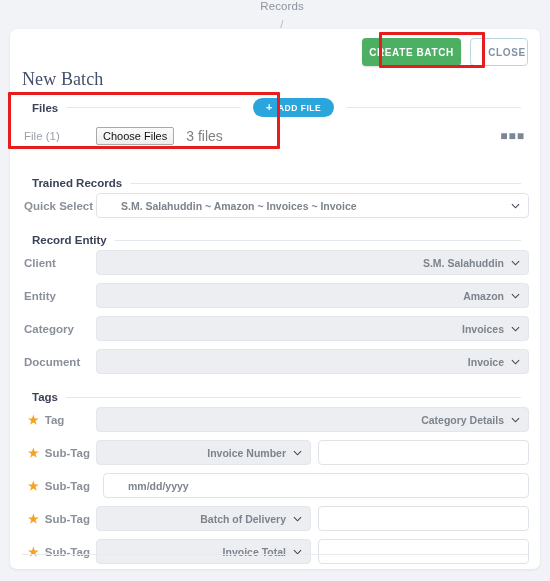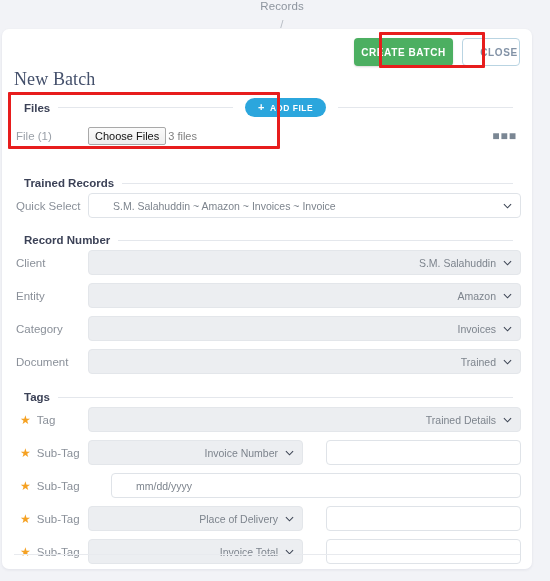--- a/index.html
+++ b/index.html
@@ -28,21 +28,21 @@
     color: #8d949e;
     letter-spacing: .1px;
     flex-direction: column;
   }
   .breadcrumb .crumb { color: #8d949e; }
   .breadcrumb .sep { color: #b6bbc3; }
 
   
   .card {
     position: absolute;
-    left: 2px;
+    left: 10px;
     top: 29px;
     width: 530px;
     height: 540px;
     background: #ffffff;
     border-radius: 7px;
     box-shadow: 0 1px 3px rgba(20,30,60,.08);
     overflow: hidden;
   }
 
   
@@ -158,33 +158,33 @@
     padding-left: 2px;
   }
   .file-label {
     width: 72px;
     font-size: 11.5px;
     color: #9aa0a8;
   }
   .file-input-wrap {
     display: flex;
     align-items: center;
-    gap: 2px;
+    gap: 12px;
   }
   .choose-files {
     border: 1px solid #a9a9a9;
     background: linear-gradient(#fbfbfb, #eeeeee);
     border-radius: 2px;
     padding: 2px 6px;
     font-size: 11px;
     color: #121212;
     font-family: "Liberation Sans", sans-serif;
     cursor: pointer;
   }
-  .file-count { font-size: 11px; color: #808080; }
+  .file-count { font-size: 14px; color: #808080; }
   .dots-menu {
     margin-left: auto;
     color: #7b8794;
     letter-spacing: 1px;
     font-size: 12px;
     cursor: pointer;
     padding-right: 4px;
     line-height: 1;
   }
   
@@ -201,20 +201,21 @@
     z-index: 8;
   }
 
   
   .sect { position: absolute; left: 12px; width: 507px; }
   .row {
     display: flex;
     align-items: center;
     height: 33px;
     gap: 0;
+    font-weight: bold;
   }
   .row .rlabel {
     width: 74px;
     flex: 0 0 74px;
     font-size: 11.5px;
     color: #8a9099;
     padding-left: 2px;
     box-sizing: border-box;
   }
   .row .rlabel.with-star {
@@ -240,21 +241,21 @@
     background: #eceef1;
     border: 1px solid #e3e6ea;
     justify-content: flex-end;
   }
   .field.white {
     background: #ffffff;
     border: 1px solid #dfe3e8;
   }
   .field.full { flex: 1; }
   .field.half { width: 215px; flex: 0 0 215px; }
-  .field.tail { flex: 1; margin-left: 23px; }
+  .field.tail { flex: 1; margin-left: 7px; }
   .chev {
     position: absolute;
     right: 8px;
     top: 50%;
     transform: translateY(-50%);
     width: 9px;
     height: 9px;
     pointer-events: none;
   }
   .chev svg { display: block; }
@@ -320,21 +321,21 @@
           <svg viewBox="0 0 10 10">
               <path d="M1 3 L5 7 L9 3" fill="none" stroke="#3f4756" stroke-width="1.2"></path>
             </svg>
         </span>
       </span>
     </div>
   </div>
 
   <div class="sect" style="top:205px;">
     <div class="section-head">
-      <span class="lbl">Record Number</span>
+      <span class="lbl">Record Entity</span>
       <span class="rule"></span>
     </div>
 
     <div class="row">
       <span class="rlabel">Client</span>
       <span class="field grey full">
         <span>S.M. Salahuddin</span>
         <span class="chev">
           <svg viewBox="0 0 10 10">
               <path d="M1 3 L5 7 L9 3" fill="none" stroke="#3f4756" stroke-width="1.2"></path>
@@ -363,21 +364,21 @@
           <svg viewBox="0 0 10 10">
               <path d="M1 3 L5 7 L9 3" fill="none" stroke="#3f4756" stroke-width="1.2"></path>
             </svg>
         </span>
       </span>
     </div>
 
     <div class="row">
       <span class="rlabel">Document</span>
       <span class="field grey full">
-        <span>Trained</span>
+        <span>Invoice</span>
         <span class="chev">
           <svg viewBox="0 0 10 10">
               <path d="M1 3 L5 7 L9 3" fill="none" stroke="#3f4756" stroke-width="1.2"></path>
             </svg>
         </span>
       </span>
     </div>
   </div>
 
   <div class="sect" style="top:362px;">
@@ -385,21 +386,21 @@
       <span class="lbl">Tags</span>
       <span class="rule"></span>
     </div>
 
     <div class="row">
       <span class="rlabel with-star">
         <span class="star">★</span>
         <span>Tag</span>
       </span>
       <span class="field grey full">
-        <span>Trained Details</span>
+        <span>Category Details</span>
         <span class="chev">
           <svg viewBox="0 0 10 10">
               <path d="M1 3 L5 7 L9 3" fill="none" stroke="#3f4756" stroke-width="1.2"></path>
             </svg>
         </span>
       </span>
     </div>
 
     <div class="row">
       <span class="rlabel with-star">
@@ -428,21 +429,21 @@
         <span>mm/dd/yyyy</span>
       </span>
     </div>
 
     <div class="row">
       <span class="rlabel with-star">
         <span class="star">★</span>
         <span>Sub-Tag</span>
       </span>
       <span class="field grey half">
-        <span>Place of Delivery</span>
+        <span>Batch of Delivery</span>
         <span class="chev">
           <svg viewBox="0 0 10 10">
               <path d="M1 3 L5 7 L9 3" fill="none" stroke="#3f4756" stroke-width="1.2"></path>
             </svg>
         </span>
       </span>
       <span class="field white tail">
         <span></span>
       </span>
     </div>

